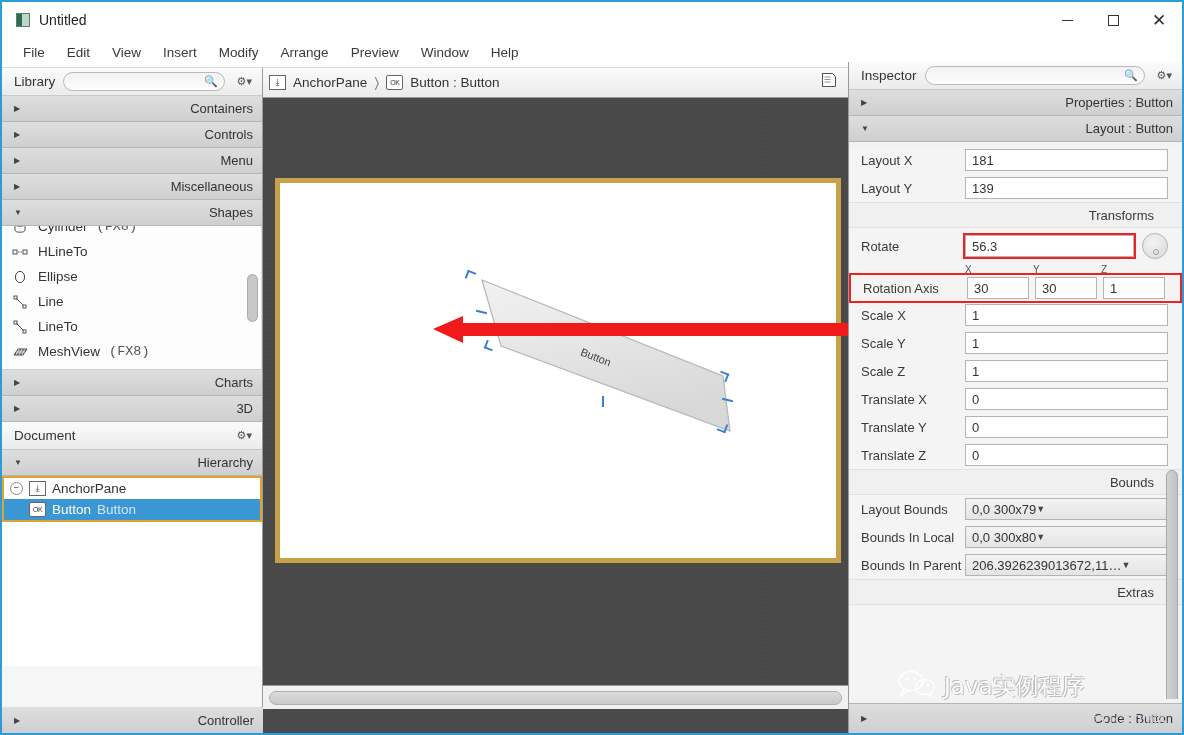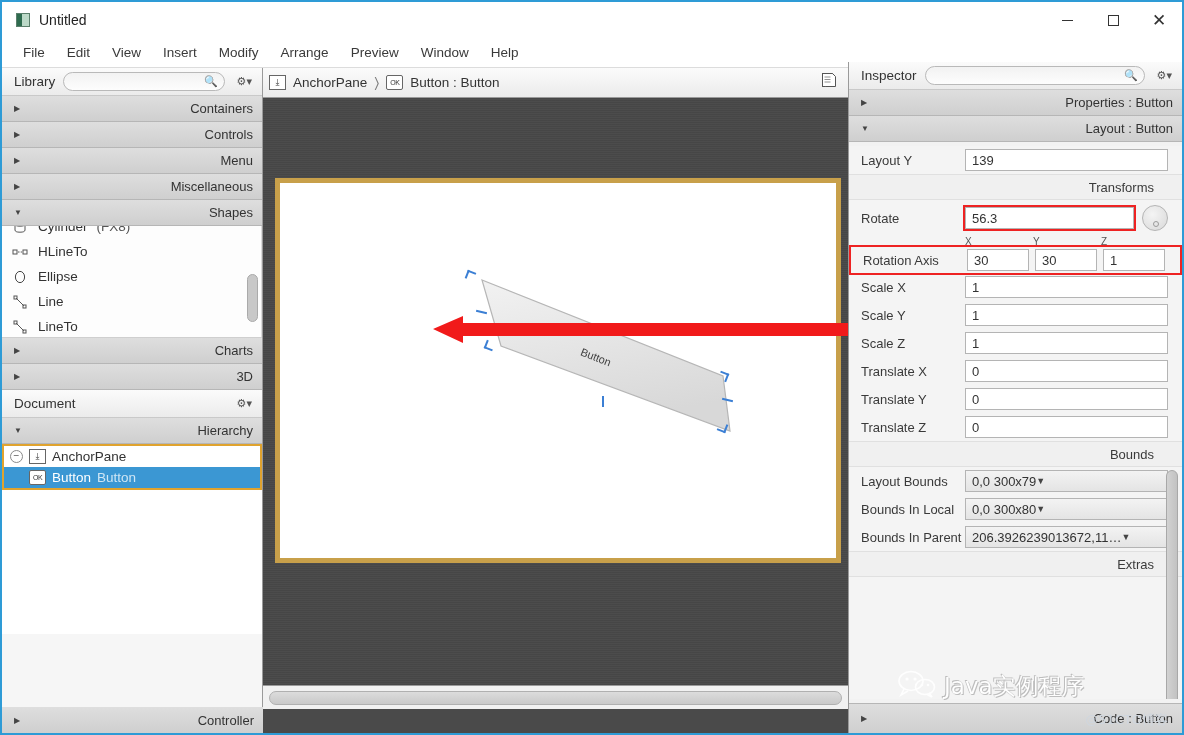--- a/index.html
+++ b/index.html
@@ -80,29 +80,29 @@
   .acc-label { font-size: 13px; }
 
   
   .left-col {
     position: absolute; left: 0; top: 66px; width: 261px; bottom: 0;
     background: #f6f6f6; border-right: 1px solid #9a9a9a;
   }
   .lib-list {
     position: relative;
     background: #fdfdfd;
-    height: 112px; overflow: hidden;
+    height: 144px; overflow: hidden;
     border-bottom: 1px solid #cfcfcf;
   }
   .lib-item {
     height: 25px; display: flex; align-items: center; gap: 9px;
     padding-left: 9px; font-size: 13.5px; color: #333;
   }
   .lib-item .nm { color: #333; }
-  .lib-item .fx { color: #555; }
+  .lib-item .fx { color: #555; font-family: Liberation Mono, monospace; }
   .lib-icon { width: 18px; height: 16px; display: flex; align-items: center; justify-content: center; }
   .vscroll-lib {
     position: absolute; right: 4px; top: 48px; width: 11px; height: 48px;
     background: #c8c8c8; border: 1px solid #aaa; border-radius: 6px;
   }
   .lib-sep { position: absolute; right: 0; top: 0; width: 1px; height: 144px; background: #dcdcdc; }
 
   .hier-panel {
     position: relative; background: #fff; height: 190px; overflow: hidden;
   }
@@ -482,20 +482,24 @@
       <span class="tri">▶</span>
       <span class="acc-label">Properties : Button</span>
     </div>
     <div class="acc-row">
       <span class="tri">▼</span>
       <span class="acc-label">Layout : Button</span>
     </div>
 
     <div class="insp-body">
 
+      <div class="prow">
+        <div class="plabel">Layout X</div>
+        <div class="pfield">181</div>
+      </div>
       <div class="prow">
         <div class="plabel">Layout Y</div>
         <div class="pfield">139</div>
       </div>
 
       <div class="sect-head">Transforms</div>
 
       <div class="prow" style="height:36px">
         <div class="plabel">Rotate</div>
         <div class="pfield hl-red" style="margin-right:8px">56.3</div>

